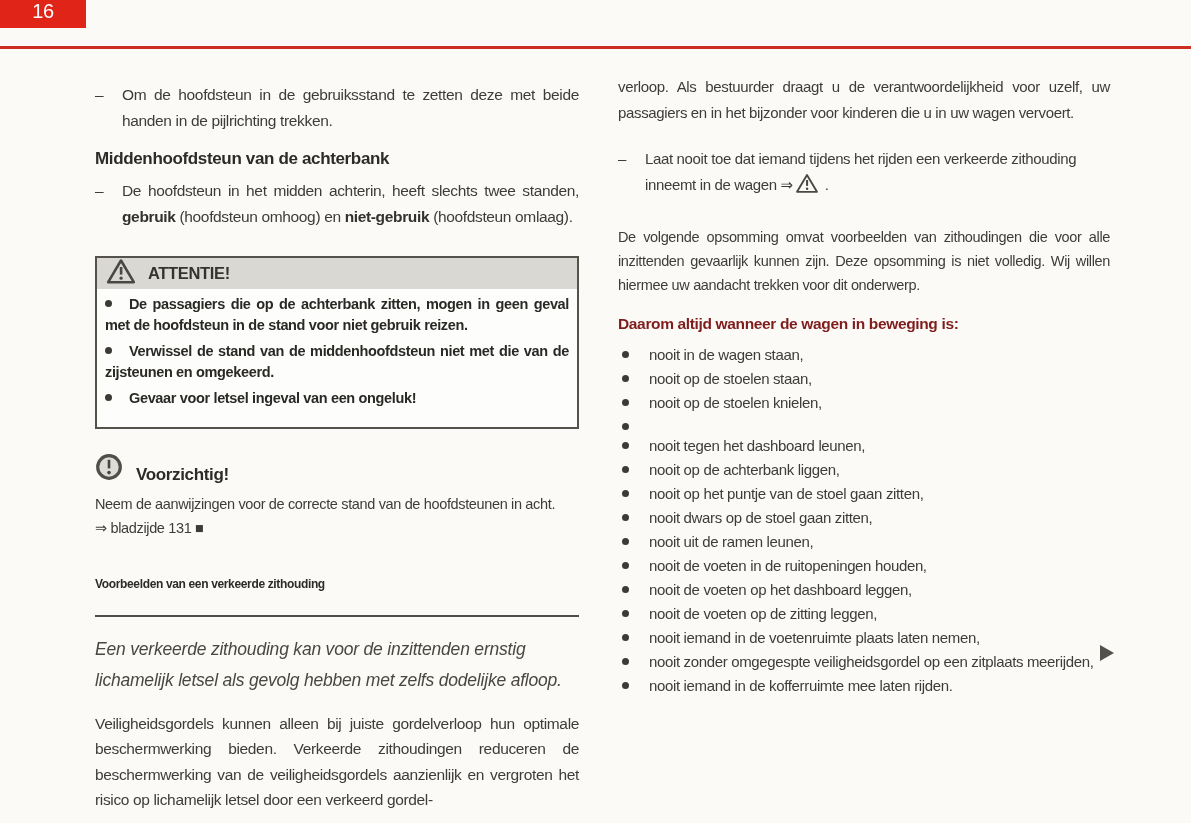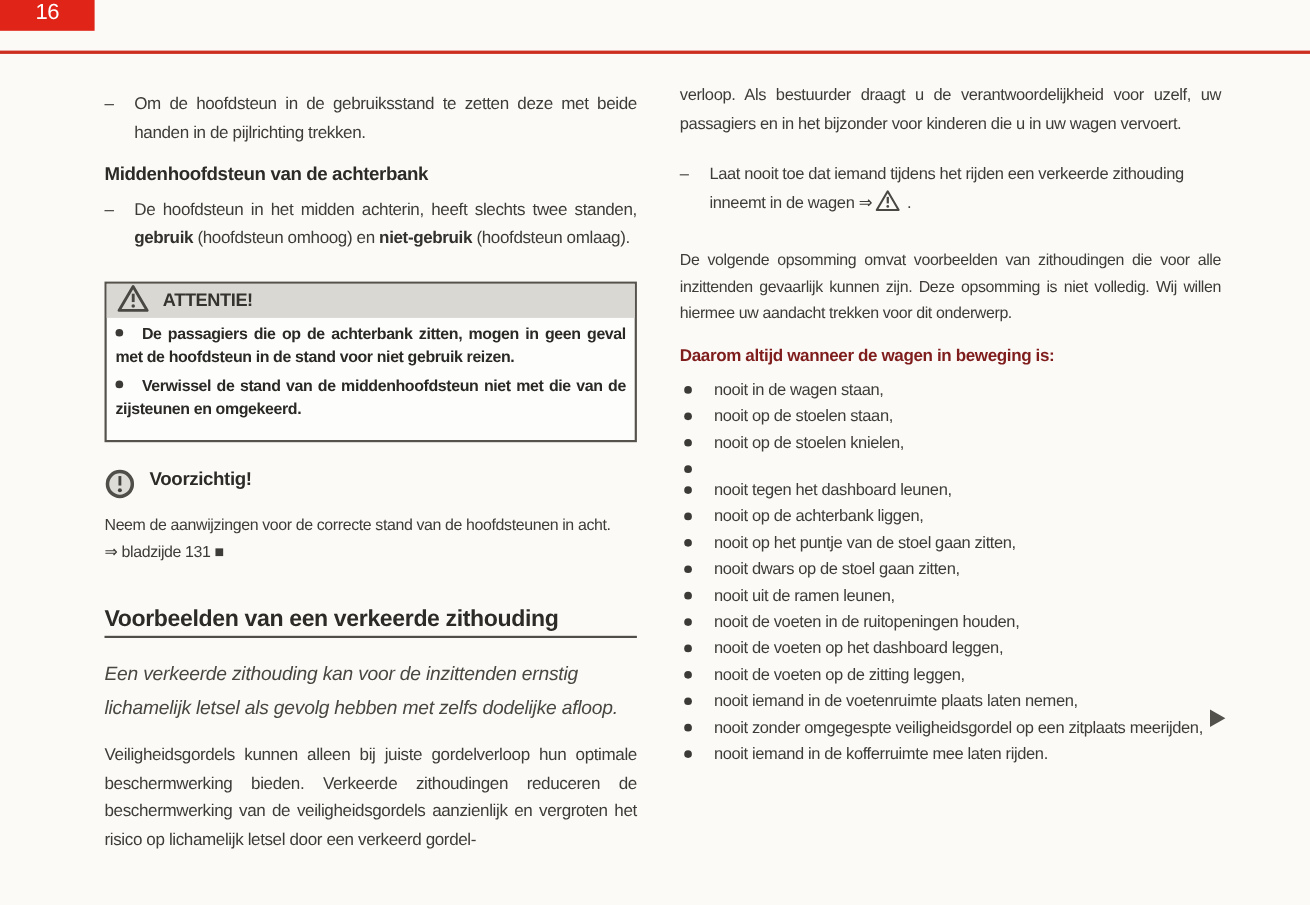--- a/index.html
+++ b/index.html
@@ -45,27 +45,27 @@
     font-size:14.5px; font-weight:bold; color:#2a2926; line-height:20.5px;
     margin-top:6px; text-align:justify;
   }
   .att-b:first-child{ margin-top:0; }
   .dot{
     display:inline-block; width:7px; height:7px; border-radius:50%;
     background:#3c3a36; margin-right:17px; vertical-align:2px;
   }
   
   .caution{ margin-top:24px; }
-  .caution-head{ display:flex; align-items:flex-start; gap:13px; }
+  .caution-head{ display:flex; align-items:flex-end; gap:13px; }
   .caution-title{ font-size:17px; font-weight:bold; color:#2c2b27; }
   .caution-txt{ margin-top:7px; font-size:14.5px; line-height:24px; }
   
   .section-head{
-    margin-top:37px; font-size:21px; font-weight:bold; color:#2c2b27;
-    padding-bottom:3px; border-bottom:2px solid #504e48;
+    margin-top:37px; font-size:12px; font-weight:bold; color:#2c2b27;
+    padding-bottom:24px; border-bottom:2px solid #504e48;
   }
   .lead-italic{
     margin-top:17px; font-style:italic; font-size:17.5px; line-height:31px;
     color:#494740; letter-spacing:-0.2px;
   }
   .para-bottom{ margin-top:15px; }
   
   .r-body{ font-size:15px; line-height:26px; }
   .mt20{ margin-top:20px; }
   .para-mid{ margin-top:23px; font-size:14.5px; line-height:24px; }
@@ -113,20 +113,21 @@
             <path d="M15 2.5 L27.8 24.2 H2.2 Z" fill="none" stroke="#4a4843" stroke-width="2.6" stroke-linejoin="round"></path>
             <rect x="13.8" y="9" width="2.6" height="7.6" fill="#4a4843"></rect>
             <circle cx="15.1" cy="20.2" r="1.6" fill="#4a4843"></circle>
           </svg>
         </span>
         <span class="attention-title">ATTENTIE!</span>
       </div>
       <div class="attention-body">
         <p class="att-b"><span class="dot"></span><span>De passagiers die op de achterbank zitten, mogen in geen geval met de hoofdsteun in de stand voor niet gebruik reizen.</span></p>
         <p class="att-b"><span class="dot"></span><span>Verwissel de stand van de middenhoofdsteun niet met die van de zijs­teunen en omgekeerd.</span></p>
+        <p class="att-b"><span class="dot"></span><span>Gevaar voor letsel ingeval van een ongeluk!</span></p>
       </div>
     </div>
 
     <div class="caution">
       <div class="caution-head">
         <span>
           <svg width="28" height="28" viewBox="0 0 28 28">
             <circle cx="14" cy="14" r="11.3" fill="#dddcd7" stroke="#504e48" stroke-width="3.2"></circle>
             <rect x="12.7" y="6.8" width="2.6" height="8.6" fill="#454440"></rect>
             <circle cx="14" cy="19.6" r="1.8" fill="#454440"></circle>

